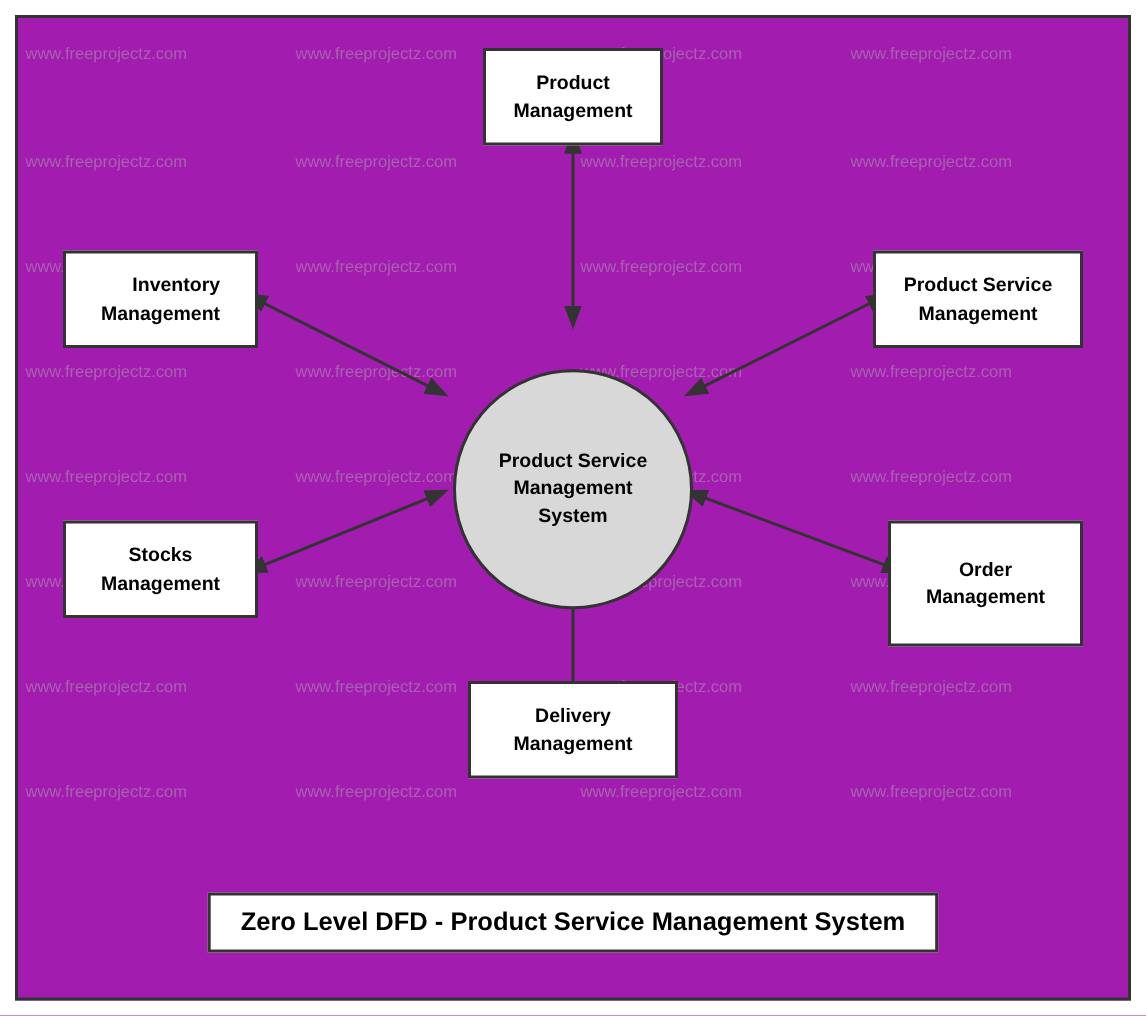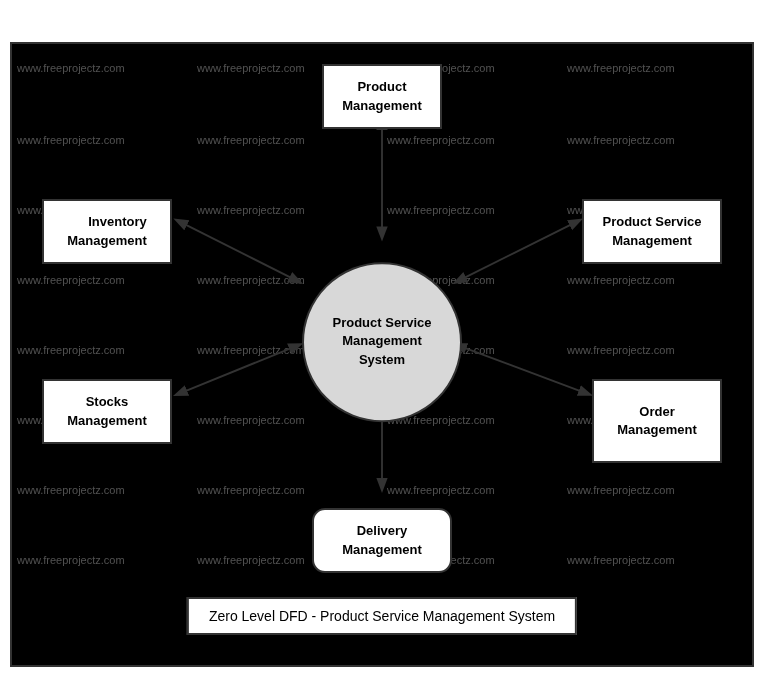--- a/index.html
+++ b/index.html
@@ -12,22 +12,21 @@
       position: relative;
     }
 
     .outer-border {
       position: absolute;
       top: 10px;
       left: 10px;
       right: 10px;
       bottom: 10px;
       border: 2px solid #333;
-      background: #000000;
-      margin-top: 32px;
+      background: #a21caf;
     }
 
     
     .watermark {
       position: absolute;
       top: 0; left: 0; right: 0; bottom: 0;
       pointer-events: none;
       overflow: hidden;
     }
     .watermark-text {
@@ -95,22 +94,22 @@
       bottom: 30px;
       left: 50%;
       transform: translateX(-50%);
       border: 2px solid #333;
       padding: 8px 20px;
       background: #fff;
       white-space: nowrap;
       z-index: 10;
     }
     .caption-text {
-      font-size: 14px;
-      font-weight: normal;
+      font-size: 17px;
+      font-weight: bold;
     }
   </style>
 </head>
 <body>
 
 <div class="outer-border">
 
   <div class="watermark">
     <span class="watermark-text" style="top:18px;left:5px;">www.freeprojectz.com</span>
     <span class="watermark-text" style="top:18px;left:185px;">www.freeprojectz.com</span>
@@ -163,21 +162,21 @@
   </div>
 
   <div class="box" style="width:130px;height:65px;left:30px;top:335px;">
     <span class="box-text">Stocks<br>Management</span>
   </div>
 
   <div class="box" style="width:130px;height:84px;right:30px;top:335px;">
     <span class="box-text">Order<br>Management</span>
   </div>
 
-  <div class="box" style="width:140px;height:65px;left:50%;top:464px;transform:translateX(-50%);border-radius:13px;">
+  <div class="box" style="width:140px;height:65px;left:50%;top:442px;transform:translateX(-50%);">
     <span class="box-text">Delivery<br>Management</span>
   </div>
 
   <svg class="arrows-svg" viewBox="0 0 744 657">
     <defs>
       <marker id="arrowhead-end" markerWidth="8" markerHeight="8" refX="6" refY="3" orient="auto">
         <path d="M0,0 L0,6 L8,3 z" fill="#333"></path>
       </marker>
       <marker id="arrowhead-start" markerWidth="8" markerHeight="8" refX="2" refY="3" orient="auto-start-reverse">
         <path d="M0,0 L0,6 L8,3 z" fill="#333"></path>

